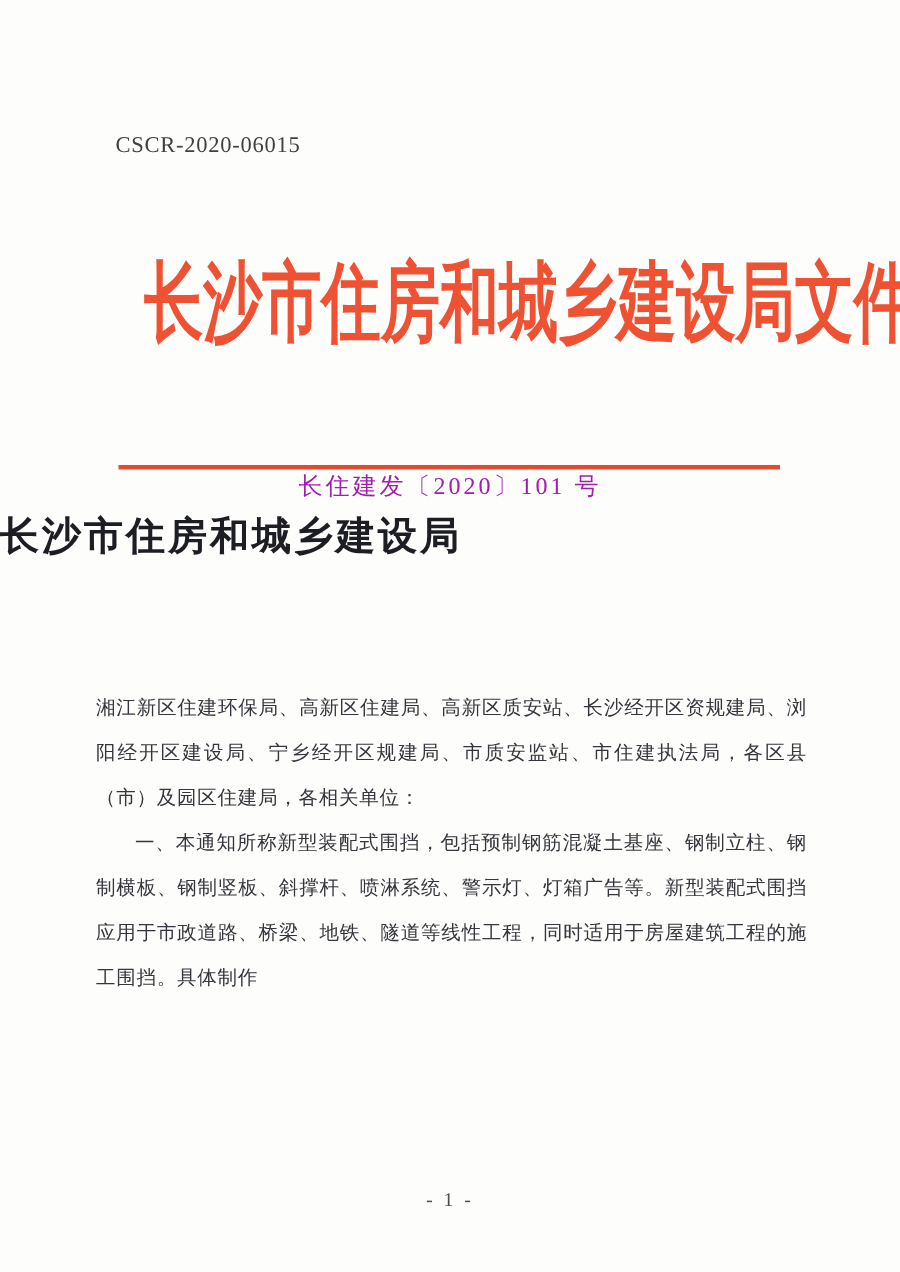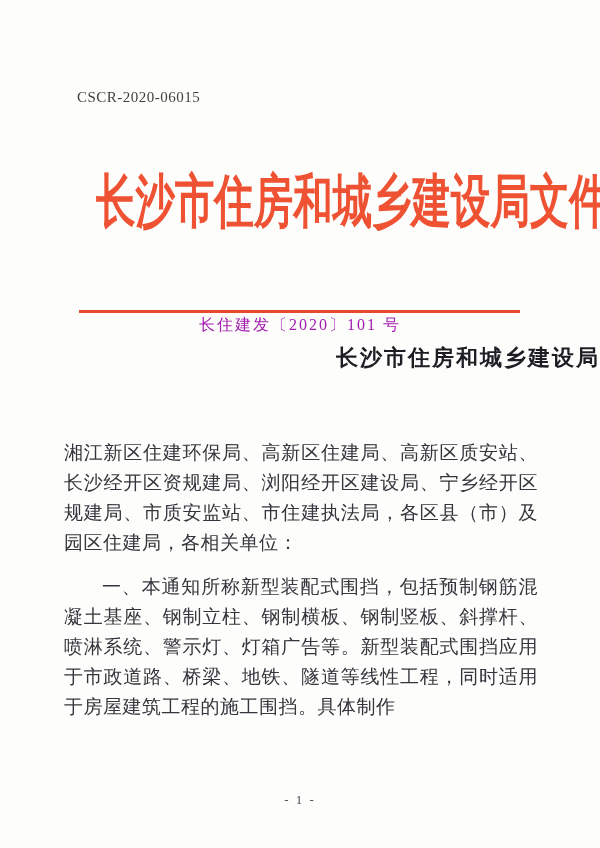--- a/index.html
+++ b/index.html
@@ -55,42 +55,42 @@
     left: 79px;
     width: 441px;
     height: 3px;
     background: #e7492f;
   }
   .main-title {
     position: absolute;
     top: 342px;
     left: 0;
     width: 100%;
-    text-align: right;
-    font-size: 22px;
+    text-align: left;
+    font-size: 26px;
     line-height: 31px;
     font-weight: bold;
     letter-spacing: 2px;
     color: #1d1d24;
   }
   .body-text {
     position: absolute;
-    top: 438px;
+    top: 457px;
     left: 64px;
     width: 474px;
-    font-size: 19px;
+    font-size: 13px;
     line-height: 30px;
     letter-spacing: 0.5px;
     text-align: justify;
     color: #35353d;
   }
   .body-text p { margin: 0; }
   .body-text p.indent { text-indent: 2em; }
   .body-text p.p2 { margin-top: 4px; }
-  .body-text p.p3 { margin-top: 14px; }
+  .body-text p.p3 { }
   .page-number {
     position: absolute;
     top: 792px;
     left: 0;
     width: 100%;
     text-align: center;
     font-size: 13px;
     letter-spacing: 2px;
     color: #4a4a52;
   }

